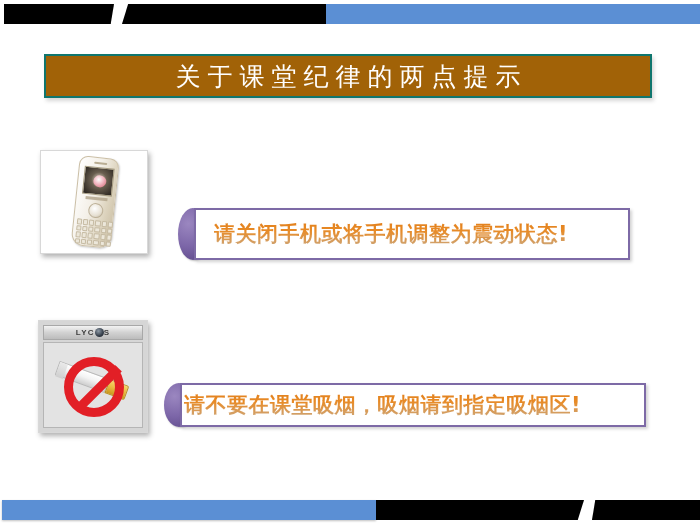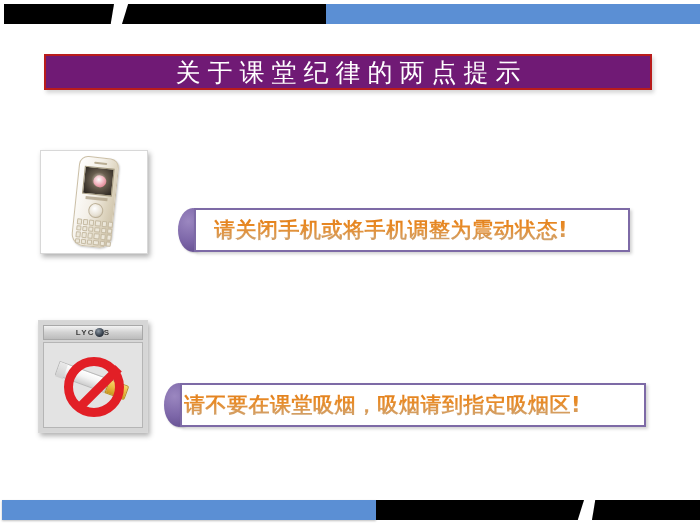--- a/index.html
+++ b/index.html
@@ -75,23 +75,23 @@
     width: 108px;
     background: #000000;
     clip-path: polygon(3% 0, 100% 0, 100% 100%, 0 100%);
     box-shadow: 0 1px 2px rgba(0,0,0,0.35);
   }
 
   
   #title-banner {
     position: absolute;
     left: 44px; top: 54px;
-    width: 608px; height: 36px;
-    background: #701a75;
-    border: 2px solid #b91c1c;
+    width: 608px; height: 44px;
+    background: #a16207;
+    border: 2px solid #0f766e;
     box-sizing: border-box;
     box-shadow: 2px 3px 4px rgba(0,0,0,0.16);
     display: flex;
     align-items: center;
     justify-content: center;
   }
   #title-text {
     color: #ffffff;
     font-size: 25px;
     letter-spacing: 7px;
@@ -307,21 +307,21 @@
     letter-spacing: .5px;
     white-space: nowrap;
     font-family: "DejaVu Sans", sans-serif;
     background: linear-gradient(180deg,#e07c18 0%,#e88b27 38%,#d99a55 70%,#c9a87e 100%);
     -webkit-background-clip: text;
     background-clip: text;
     color: transparent;
     -webkit-text-fill-color: transparent;
   }
 
-  #msg-row-phone { left: 178px; top: 208px; width: 452px; height: 44px; }
+  #msg-row-phone { left: 178px; top: 208px; width: 452px; height: 52px; }
   #msg-row-phone .msg-box { width: 436px; }
 
   #msg-row-smoke { left: 164px; top: 383px; width: 482px; height: 44px; }
   #msg-row-smoke .msg-box { width: 466px; }
   #msg-row-smoke .msg-text { margin-left: 2px; }
 </style>
 </head>
 <body>
 
 <div id="top-bar">

